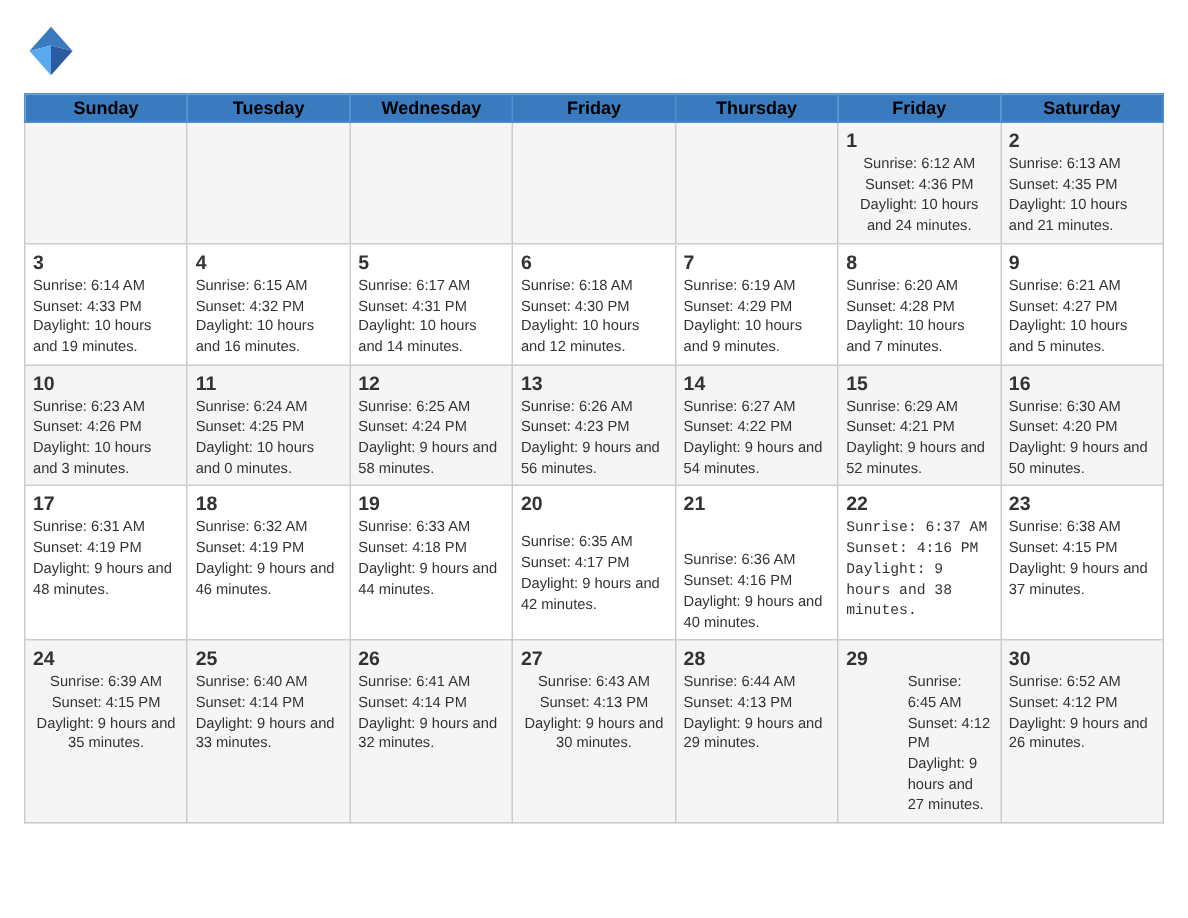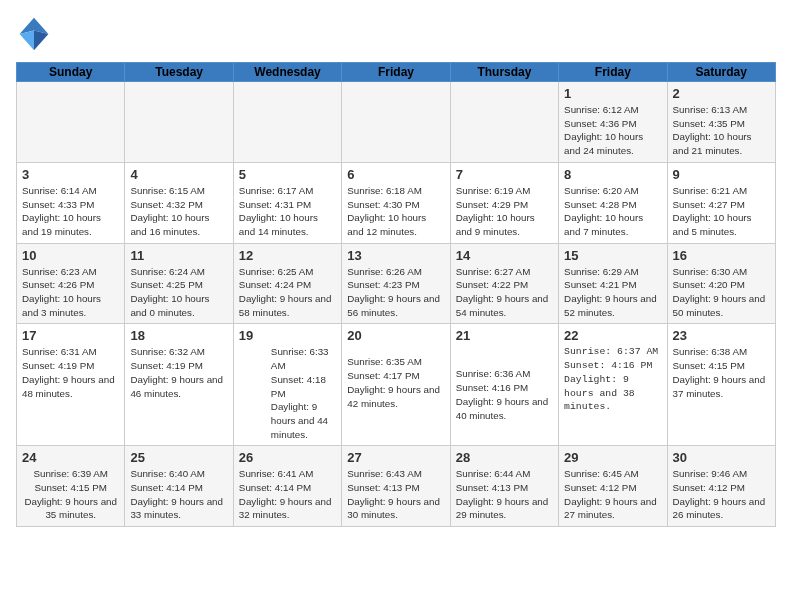--- a/index.html
+++ b/index.html
@@ -124,21 +124,21 @@
   </thead>
   <tbody id="calendar-body">
       <tr>
         <td class="empty"></td>
         <td class="empty"></td>
         <td class="empty"></td>
         <td class="empty"></td>
         <td class="empty"></td>
         <td>
           <span class="day-num">1</span>
-          <div class="day-info" style="white-space: pre-line;">Sunrise: 6:12 AM
+          <div class="day-info" style="white-space: pre-line; text-align: center;">Sunrise: 6:12 AM
 Sunset: 4:36 PM
 Daylight: 10 hours and 24 minutes.</div>
         </td>
         <td>
           <span class="day-num">2</span>
           <div class="day-info" style="white-space: pre-line;">Sunrise: 6:13 AM
 Sunset: 4:35 PM
 Daylight: 10 hours and 21 minutes.</div>
         </td>
       </tr>
@@ -238,21 +238,21 @@
 Daylight: 9 hours and 48 minutes.</div>
         </td>
         <td>
           <span class="day-num">18</span>
           <div class="day-info" style="white-space: pre-line;">Sunrise: 6:32 AM
 Sunset: 4:19 PM
 Daylight: 9 hours and 46 minutes.</div>
         </td>
         <td>
           <span class="day-num">19</span>
-          <div class="day-info" style="white-space: pre-line; margin-left: 32px;">Sunrise: 6:33 AM
+          <div class="day-info" style="white-space: pre-line;">Sunrise: 6:33 AM
 Sunset: 4:18 PM
 Daylight: 9 hours and 44 minutes.</div>
         </td>
         <td>
           <span class="day-num">20</span>
           <div class="day-info" style="white-space: pre-line; margin-top: 12px;">Sunrise: 6:35 AM
 Sunset: 4:17 PM
 Daylight: 9 hours and 42 minutes.</div>
         </td>
         <td>
@@ -288,37 +288,37 @@
 Daylight: 9 hours and 33 minutes.</div>
         </td>
         <td>
           <span class="day-num">26</span>
           <div class="day-info" style="white-space: pre-line;">Sunrise: 6:41 AM
 Sunset: 4:14 PM
 Daylight: 9 hours and 32 minutes.</div>
         </td>
         <td>
           <span class="day-num">27</span>
-          <div class="day-info" style="white-space: pre-line;">Sunrise: 6:43 AM
+          <div class="day-info" style="white-space: pre-line; text-align: center;">Sunrise: 6:43 AM
 Sunset: 4:13 PM
 Daylight: 9 hours and 30 minutes.</div>
         </td>
         <td>
           <span class="day-num">28</span>
           <div class="day-info" style="white-space: pre-line;">Sunrise: 6:44 AM
 Sunset: 4:13 PM
 Daylight: 9 hours and 29 minutes.</div>
         </td>
         <td>
           <span class="day-num">29</span>
-          <div class="day-info" style="white-space: pre-line;">Sunrise: 6:45 AM
+          <div class="day-info" style="white-space: pre-line; margin-left: 41px;">Sunrise: 6:45 AM
 Sunset: 4:12 PM
 Daylight: 9 hours and 27 minutes.</div>
         </td>
         <td>
           <span class="day-num">30</span>
-          <div class="day-info" style="white-space: pre-line;">Sunrise: 9:46 AM
+          <div class="day-info" style="white-space: pre-line;">Sunrise: 6:52 AM
 Sunset: 4:12 PM
 Daylight: 9 hours and 26 minutes.</div>
         </td>
       </tr>
     </tbody>
 </table>
 
 </body></html>

